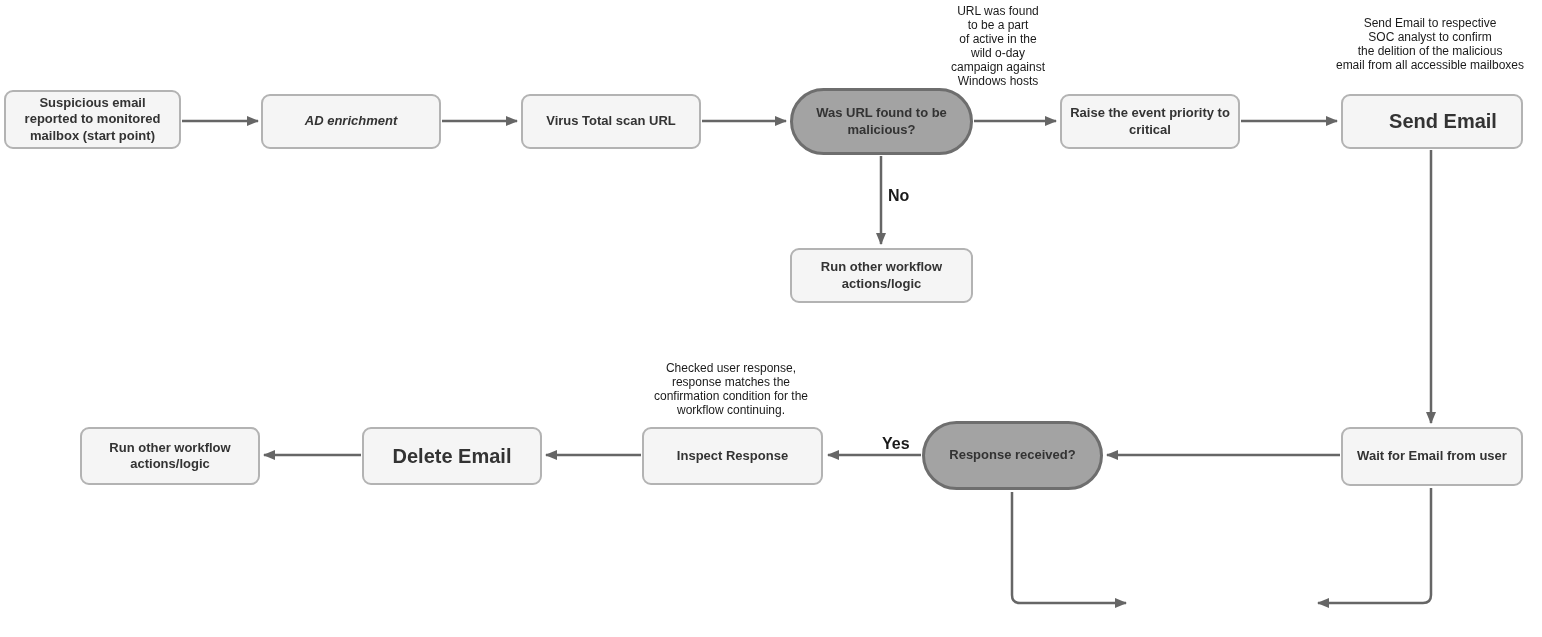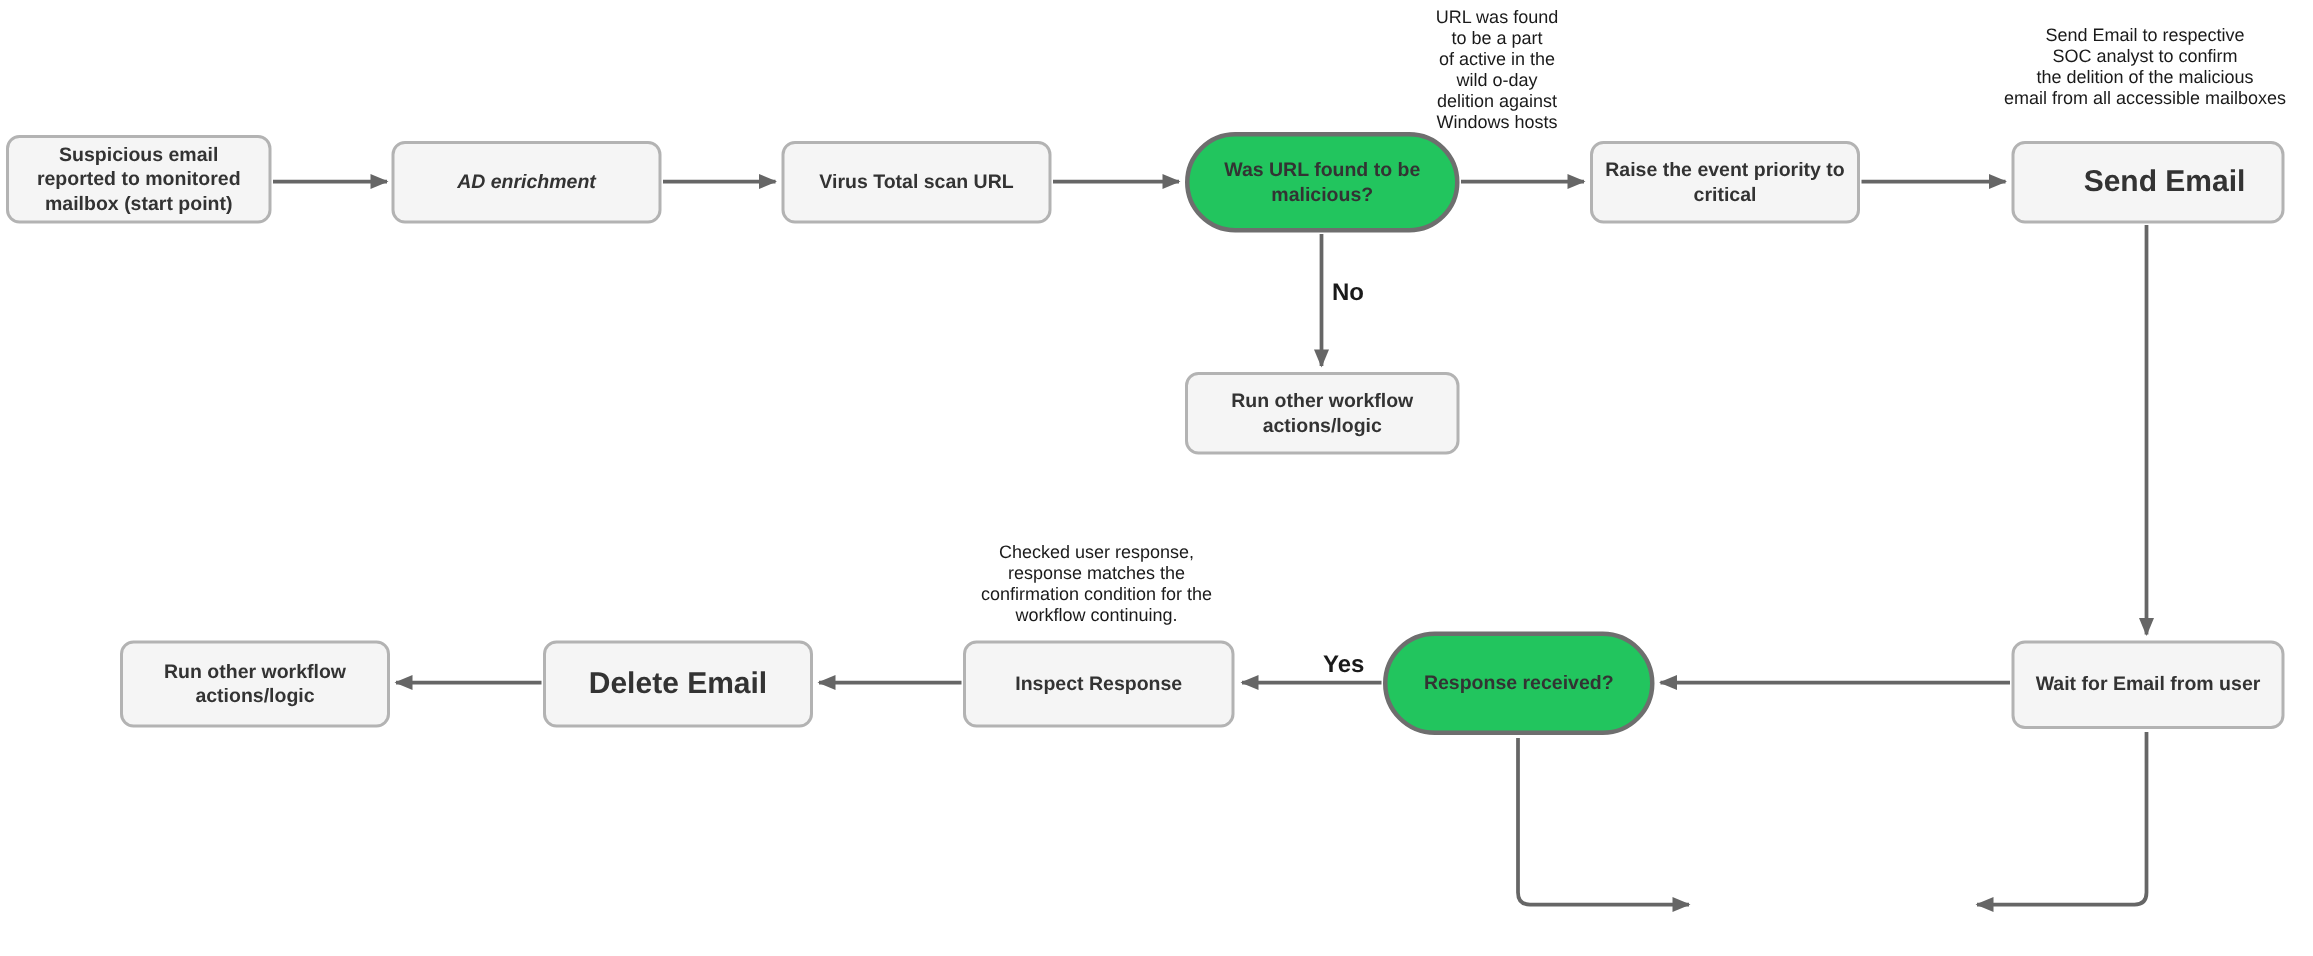--- a/index.html
+++ b/index.html
@@ -34,21 +34,21 @@
     color: #333333;
     font-size: 13px;
     font-weight: bold;
     line-height: 1.25;
     padding: 2px 6px;
   }
   .node.big {
     font-size: 20px;
   }
   .node.decision {
-    background: #22c55e;
+    background: #a3a3a3;
     border: 3px solid #6e6e6e;
     border-radius: 35px;
   }
   .annotation {
     position: absolute;
     text-align: center;
     color: #1a1a1a;
     font-size: 12px;
     font-weight: normal;
     line-height: 14px;
@@ -138,21 +138,21 @@
 
   <div class="node" style="left:1341px; top:427px; width:182px; height:59px;">
     <span>Wait for Email from user</span>
   </div>
 
 
   <div class="annotation" style="left:924px; top:4px; width:148px;">URL was found
 to be a part
 of active in the
 wild o-day
-delition against
+campaign against
 Windows hosts</div>
 
   <div class="annotation" style="left:1316px; top:16px; width:228px;">Send Email to respective
 SOC analyst to confirm
 the delition of the malicious
 email from all accessible mailboxes</div>
 
   <div class="annotation" style="left:617px; top:361px; width:228px;">Checked user response,
 response matches the
 confirmation condition for the

